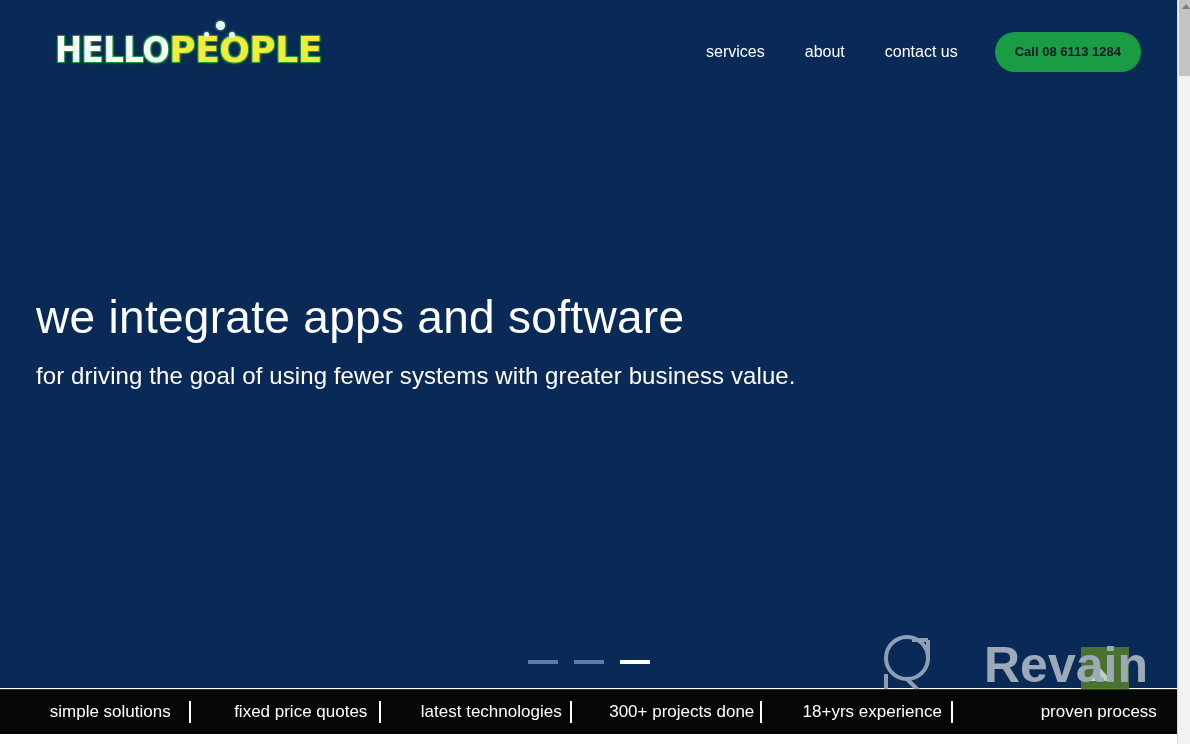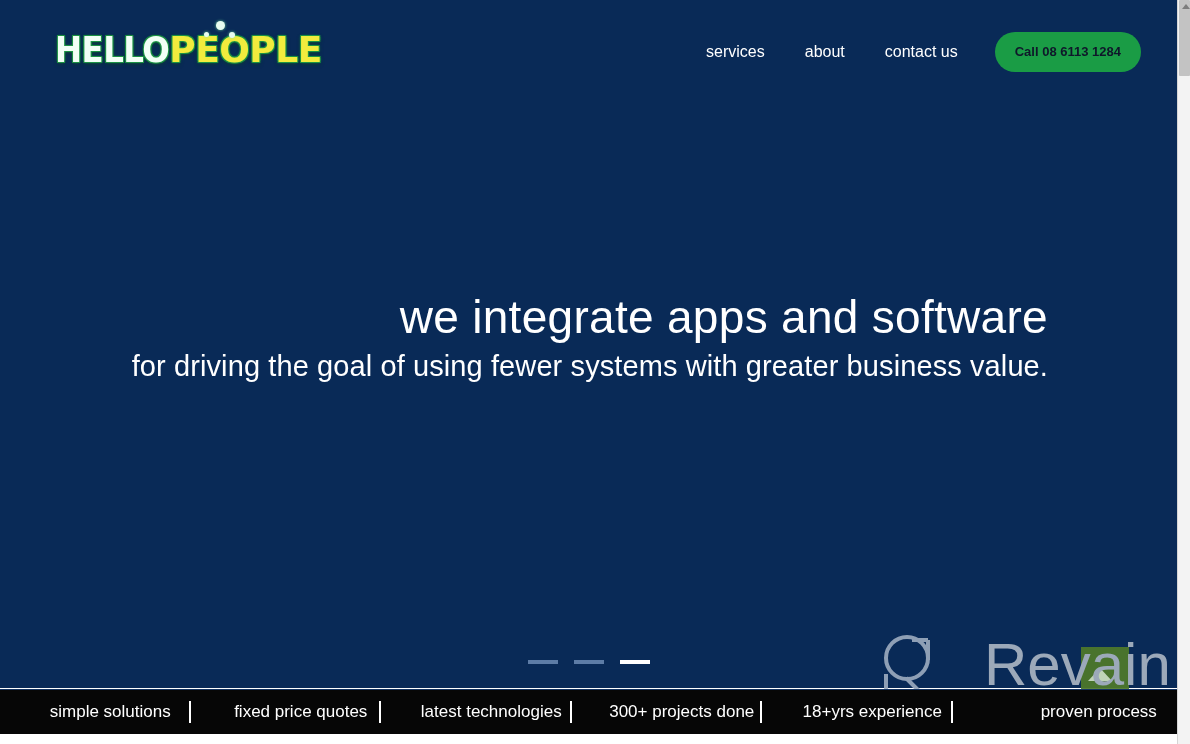--- a/index.html
+++ b/index.html
@@ -137,37 +137,38 @@
     cursor: pointer;
     font-family: "Liberation Sans", sans-serif;
   }
 
   
   .hero-copy {
     position: absolute;
     left: 0;
     top: 290px;
     width: 1048px;
-    text-align: right;
+    text-align: left;
+    padding-left: 36px;
   }
 
   .hero-title {
     color: #ffffff;
     font-size: 46px;
     font-weight: normal;
     line-height: 55px;
     letter-spacing: 0.3px;
   }
 
   .hero-sub {
     color: #ffffff;
-    font-size: 29px;
+    font-size: 24px;
     font-weight: normal;
     line-height: 36px;
-    margin-top: 3px;
+    margin-top: 13px;
     letter-spacing: 0.1px;
   }
 
   
   .slider-dots {
     position: absolute;
     left: 0;
     top: 660px;
     width: 1177px;
     display: flex;
@@ -224,23 +225,23 @@
   .wm-mark {
     position: absolute;
     left: 0; top: 2px;
     width: 92px; height: 62px;
   }
 
   .wm-text {
     position: absolute;
     left: 118px;
     top: 4px;
-    font-size: 60px;
+    font-size: 50px;
     line-height: 58px;
-    font-weight: normal;
+    font-weight: bold;
     color: #a9b4c2;
     white-space: nowrap;
     font-family: "Liberation Sans", sans-serif;
   }
 
   .wm-chip {
     position: absolute;
     left: 215px;
     top: 15px;
     width: 48px;

